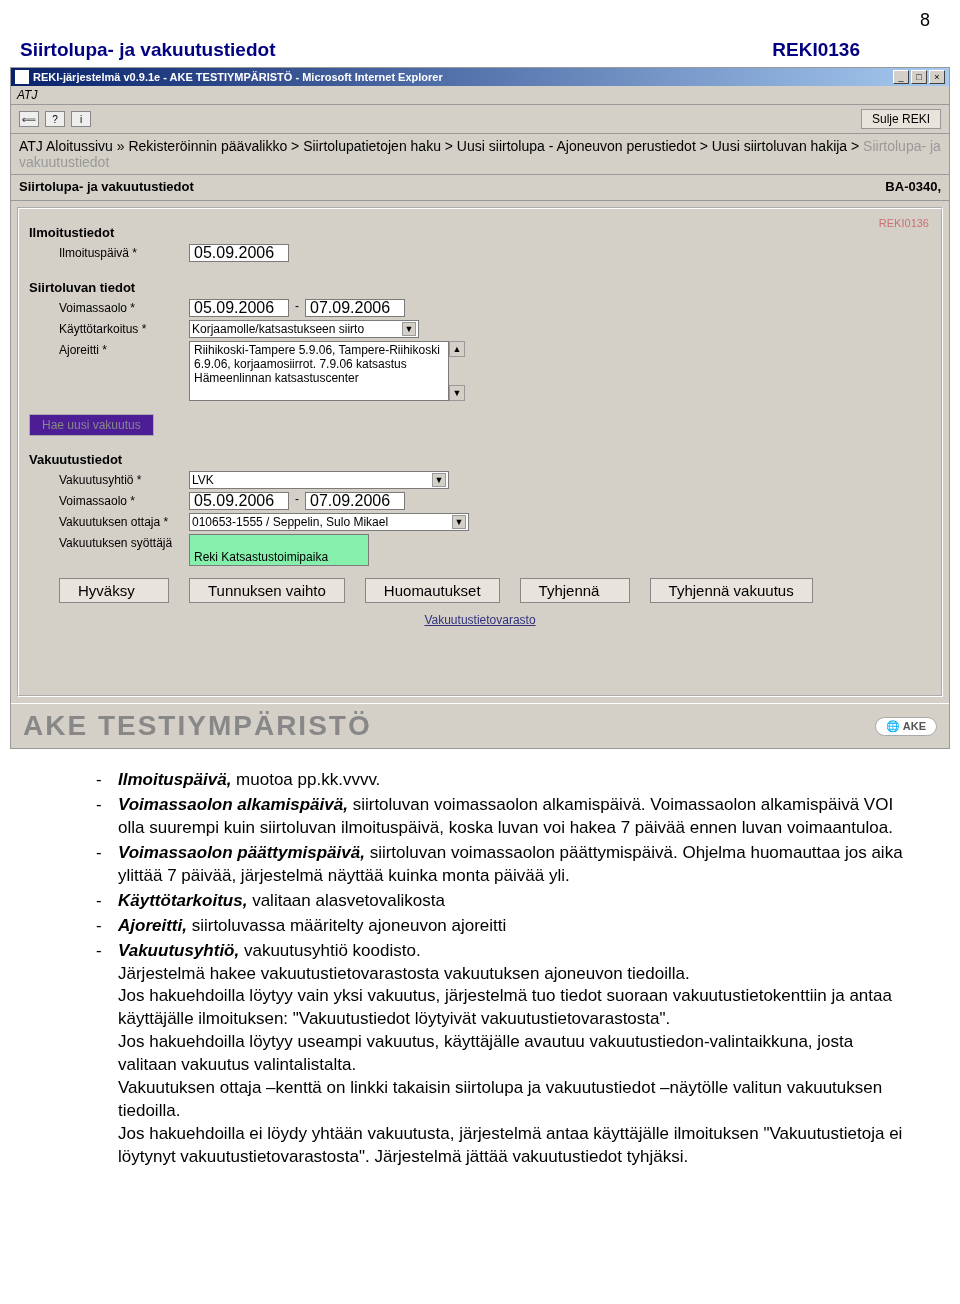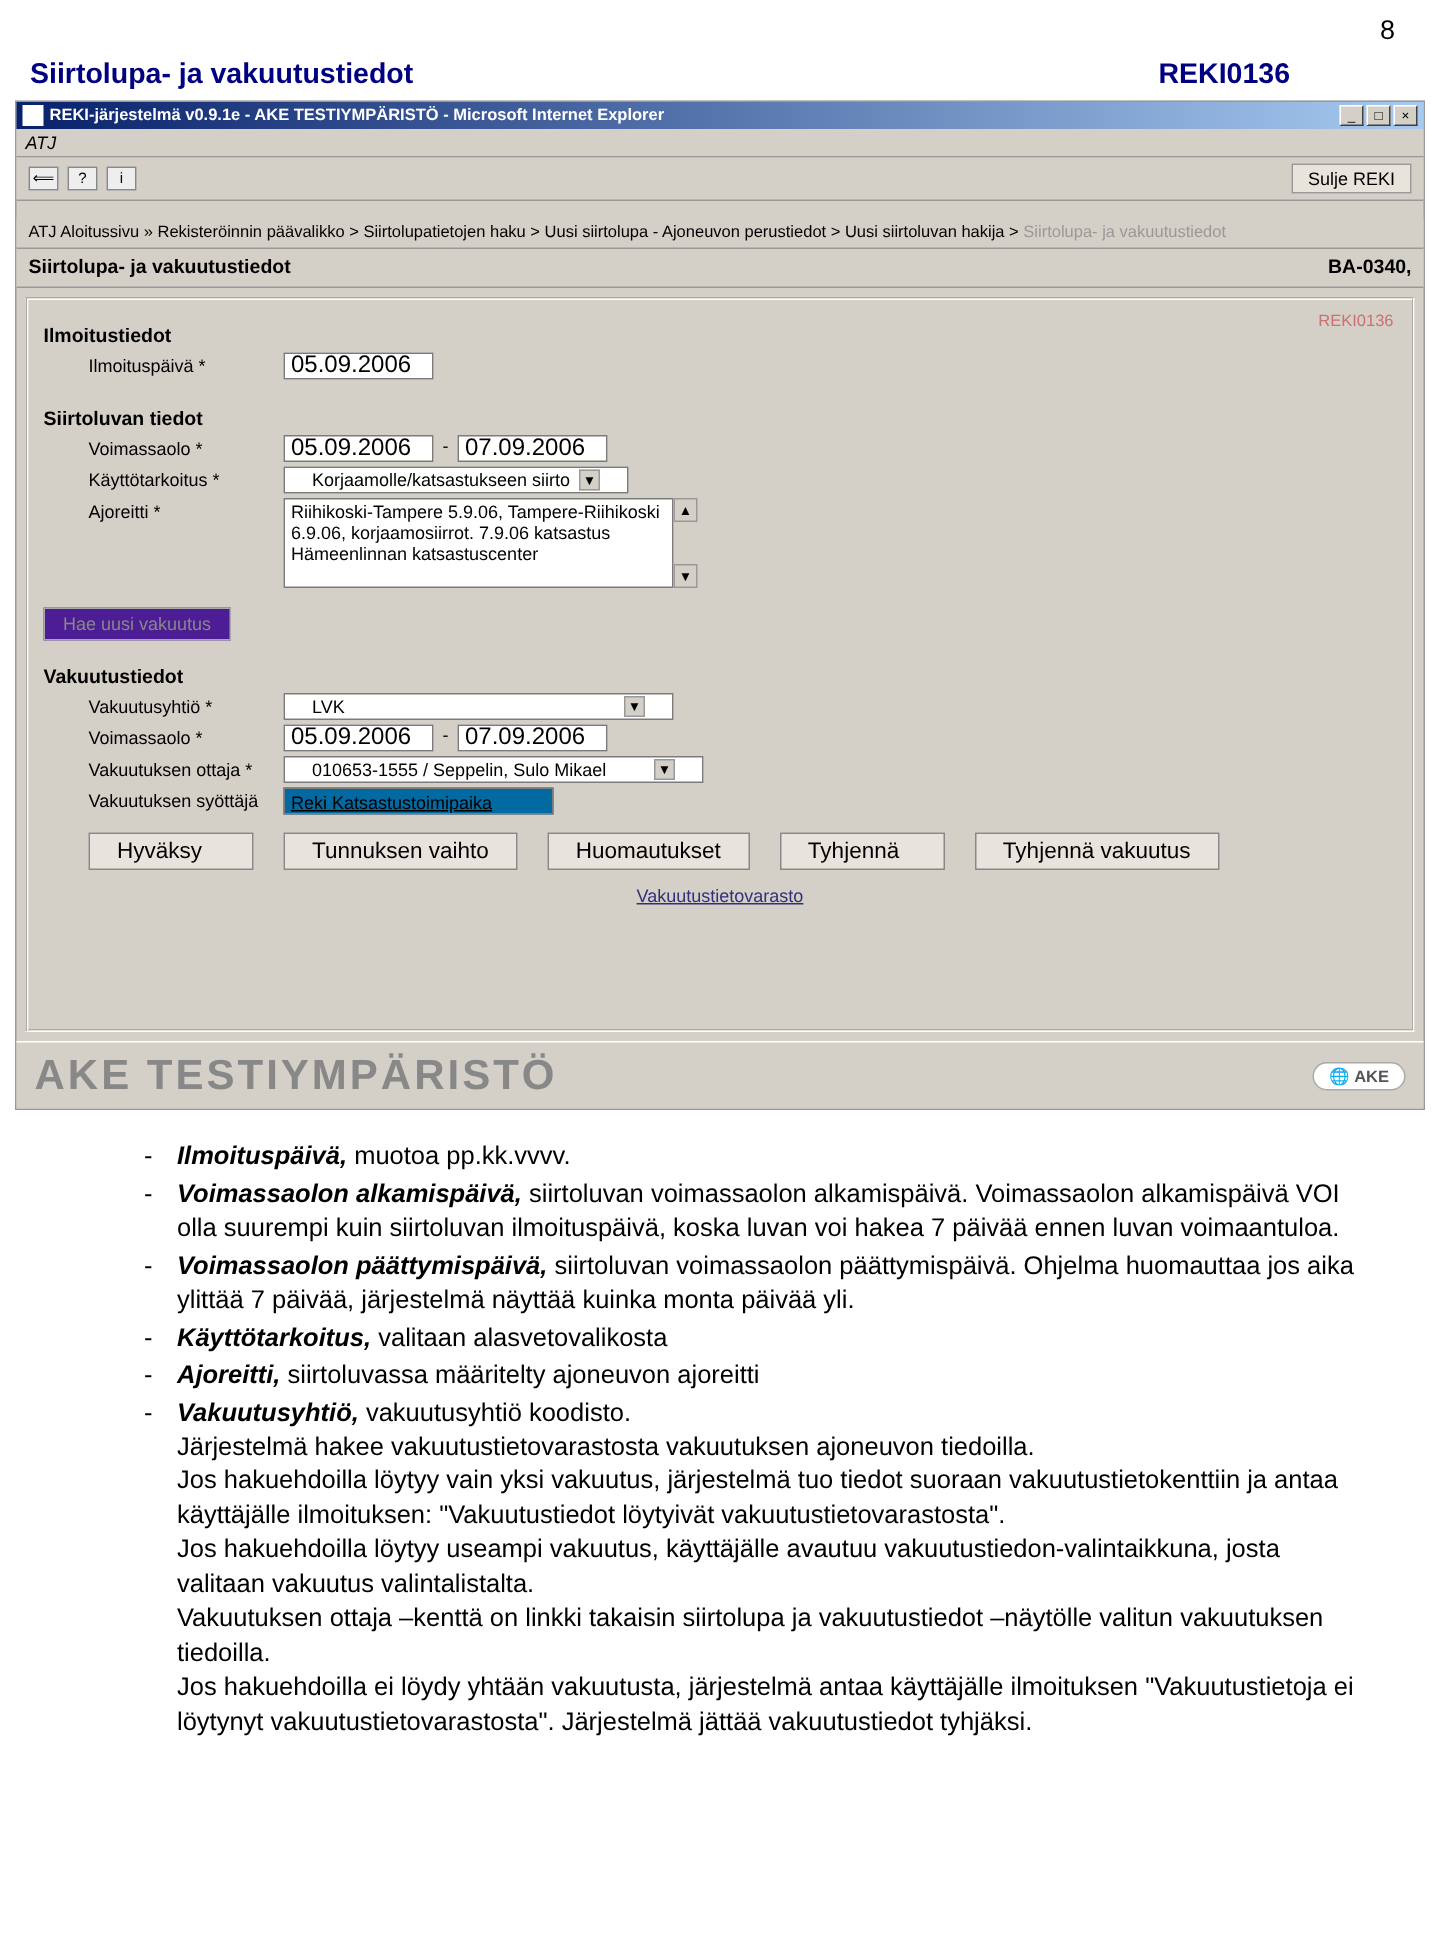--- a/index.html
+++ b/index.html
@@ -17,43 +17,43 @@
   .win-btn { width: 16px; height: 14px; background: #d4d0c8; border: 1px solid #fff; border-right-color: #404040; border-bottom-color: #404040; font-size: 9px; text-align: center; line-height: 12px; color: #000; }
   
   .menubar { background: #d4d0c8; padding: 2px 6px; font-size: 12px; border-bottom: 1px solid #999; }
   .menubar span { margin-right: 27px; font-style: italic; }
   
   .toolbar { background: #d4d0c8; padding: 4px 8px; display: flex; align-items: center; border-bottom: 1px solid #999; }
   .tb-icon { width: 20px; height: 16px; border: 1px solid #888; background: #eee; margin-right: 6px; display: flex; align-items: center; justify-content: center; font-size: 10px; }
   .tb-spacer { flex: 1; }
   .tb-button { background: #e8e4dc; border: 1px solid #999; padding: 2px 10px; font-size: 12px; }
   
-  .breadcrumb { background: #d4d0c8; padding: 4px 8px; font-size: 11px; border-bottom: 1px solid #999; margin-top: 11px; }
+  .breadcrumb { background: #d4d0c8; padding: 4px 8px; font-size: 14px; border-bottom: 1px solid #999; }
   .breadcrumb .last { color: #999; }
   
   .page-header-row { background: #d4d0c8; padding: 4px 8px 6px 8px; display: flex; font-size: 13px; border-bottom: 1px solid #999; }
   .page-header-row .title { font-weight: bold; flex: 1; }
   .page-header-row .reg { font-weight: bold; }
   
   .content-panel { background: #d4d0c8; margin: 6px; border: 2px groove #fff; padding: 10px 10px 6px 10px; position: relative; min-height: 490px; }
   .panel-code { position: absolute; right: 12px; top: 8px; color: #cc7070; font-size: 11px; }
   
   .section-title { font-weight: bold; font-size: 13px; margin: 6px 0 4px 0; }
   .form-row { display: flex; align-items: flex-start; margin: 3px 0; font-size: 12px; }
   .form-label { width: 160px; padding-top: 2px; padding-left: 30px; }
   .form-input { background: #fff; border: 1px solid #7b7b7b; padding: 1px 4px; font-size: 16px; font-family: Arial, sans-serif; height: 18px; }
-  .form-select { background: #fff; border: 1px solid #7b7b7b; padding: 0 18px; font-size: 12px; height: 18px; display: inline-flex; align-items: center; }
+  .form-select { background: #fff; border: 1px solid #7b7b7b; padding: 0 2px; font-size: 12px; height: 18px; display: inline-flex; align-items: center; }
   .form-select .arrow { background: #d4d0c8; border: 1px solid #999; width: 14px; height: 14px; margin-left: 4px; text-align: center; font-size: 9px; line-height: 12px; }
   .form-textarea-wrap { display: flex; }
   .form-textarea { background: #fff; border: 1px solid #7b7b7b; padding: 1px 4px; font-size: 12px; width: 260px; height: 60px; resize: none; font-family: Arial, sans-serif; }
   .scroll-btn { width: 16px; height: 16px; background: #d4d0c8; border: 1px solid #999; font-size: 9px; text-align: center; line-height: 14px; }
   .sep { margin: 0 6px; }
   
   .disabled-btn { background: #4c1d95; color: #888; border: 1px solid #aaa; padding: 3px 12px; font-size: 12px; margin: 10px 0; display: inline-block; }
-  .readonly-fld { border: 1px solid #7b7b7b; background: #0369a1; padding: 2px 4px; height: 18px; display: inline-block; font-size: 12px; text-decoration: underline; }
+  .readonly-fld { border: 1px solid #7b7b7b; background: #86efac; padding: 15px 4px; height: 18px; display: inline-block; font-size: 12px; }
   
   .btn-row { display: flex; gap: 20px; margin-top: 12px; padding-left: 30px; }
   .action-btn { background: #e8e4dd; border: 1px solid #888; padding: 3px 18px; font-size: 15px; min-width: 110px; text-align: left; }
   
   .link-row { text-align: center; margin-top: 10px; font-size: 12px; }
   .link-row a { color: #31317b; text-decoration: underline; }
   
   .footer { display: flex; align-items: center; padding: 6px 12px; background: #d4d0c8; border-top: 1px solid #fff; }
   .footer-text { color: #888; font-size: 28px; font-weight: bold; letter-spacing: 2px; flex: 1; }
   .footer-logo { border: 1px solid #aaa; border-radius: 10px; padding: 2px 10px; font-size: 11px; color: #555; font-weight: bold; background: #fff; }

